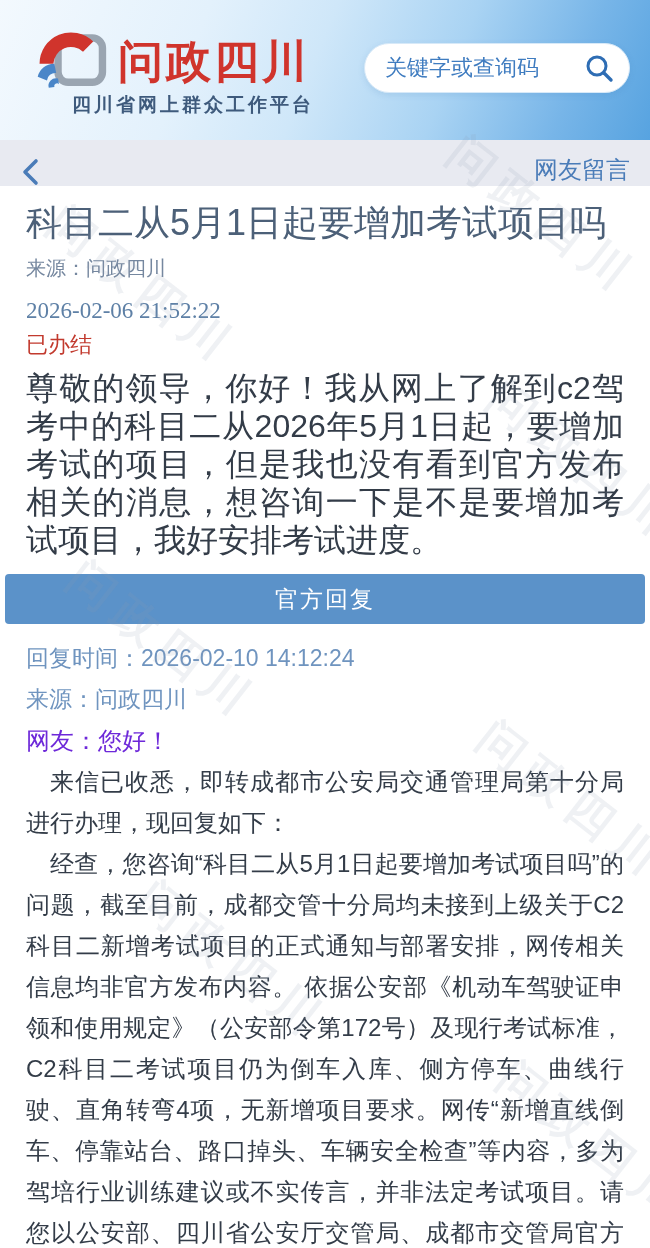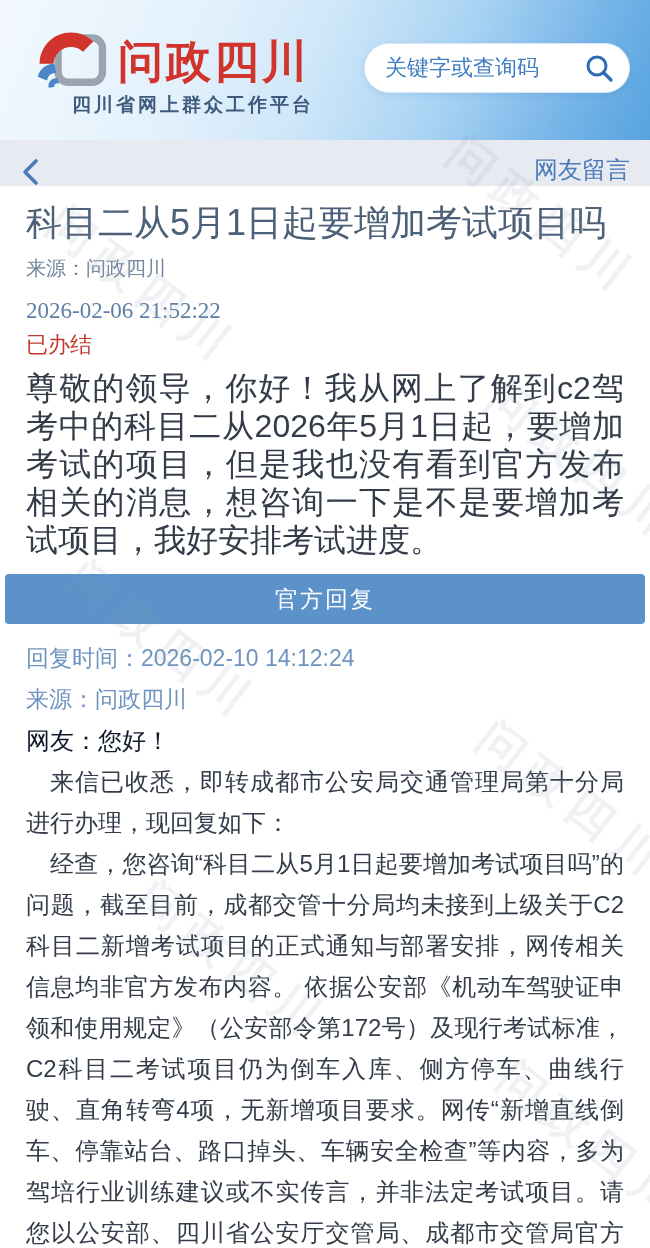--- a/index.html
+++ b/index.html
@@ -85,21 +85,21 @@
   }
   .reply-banner {
     margin: 15px -21px 0 -21px;
     height: 50px; border-radius: 4px;
     background: #5b92c9;
     color: #ffffff; font-size: 23px; font-weight: 500; letter-spacing: 2px;
     display: flex; align-items: center; justify-content: center;
   }
   .reply-meta-block { margin-top: 14px; }
   .reply-meta { font-size: 23px; color: #6f94bf; line-height: 41px; }
-  .reply-greeting { font-size: 24px; color: #0f172a; line-height: 41px; }
+  .reply-greeting { font-size: 24px; color: #6d28d9; line-height: 41px; }
   .reply-para {
     font-size: 24px; color: #333c48; line-height: 41px;
     text-indent: 24px; text-align: justify;
   }
 </style>
 </head>
 <body>
 
 <div class="page">
 

